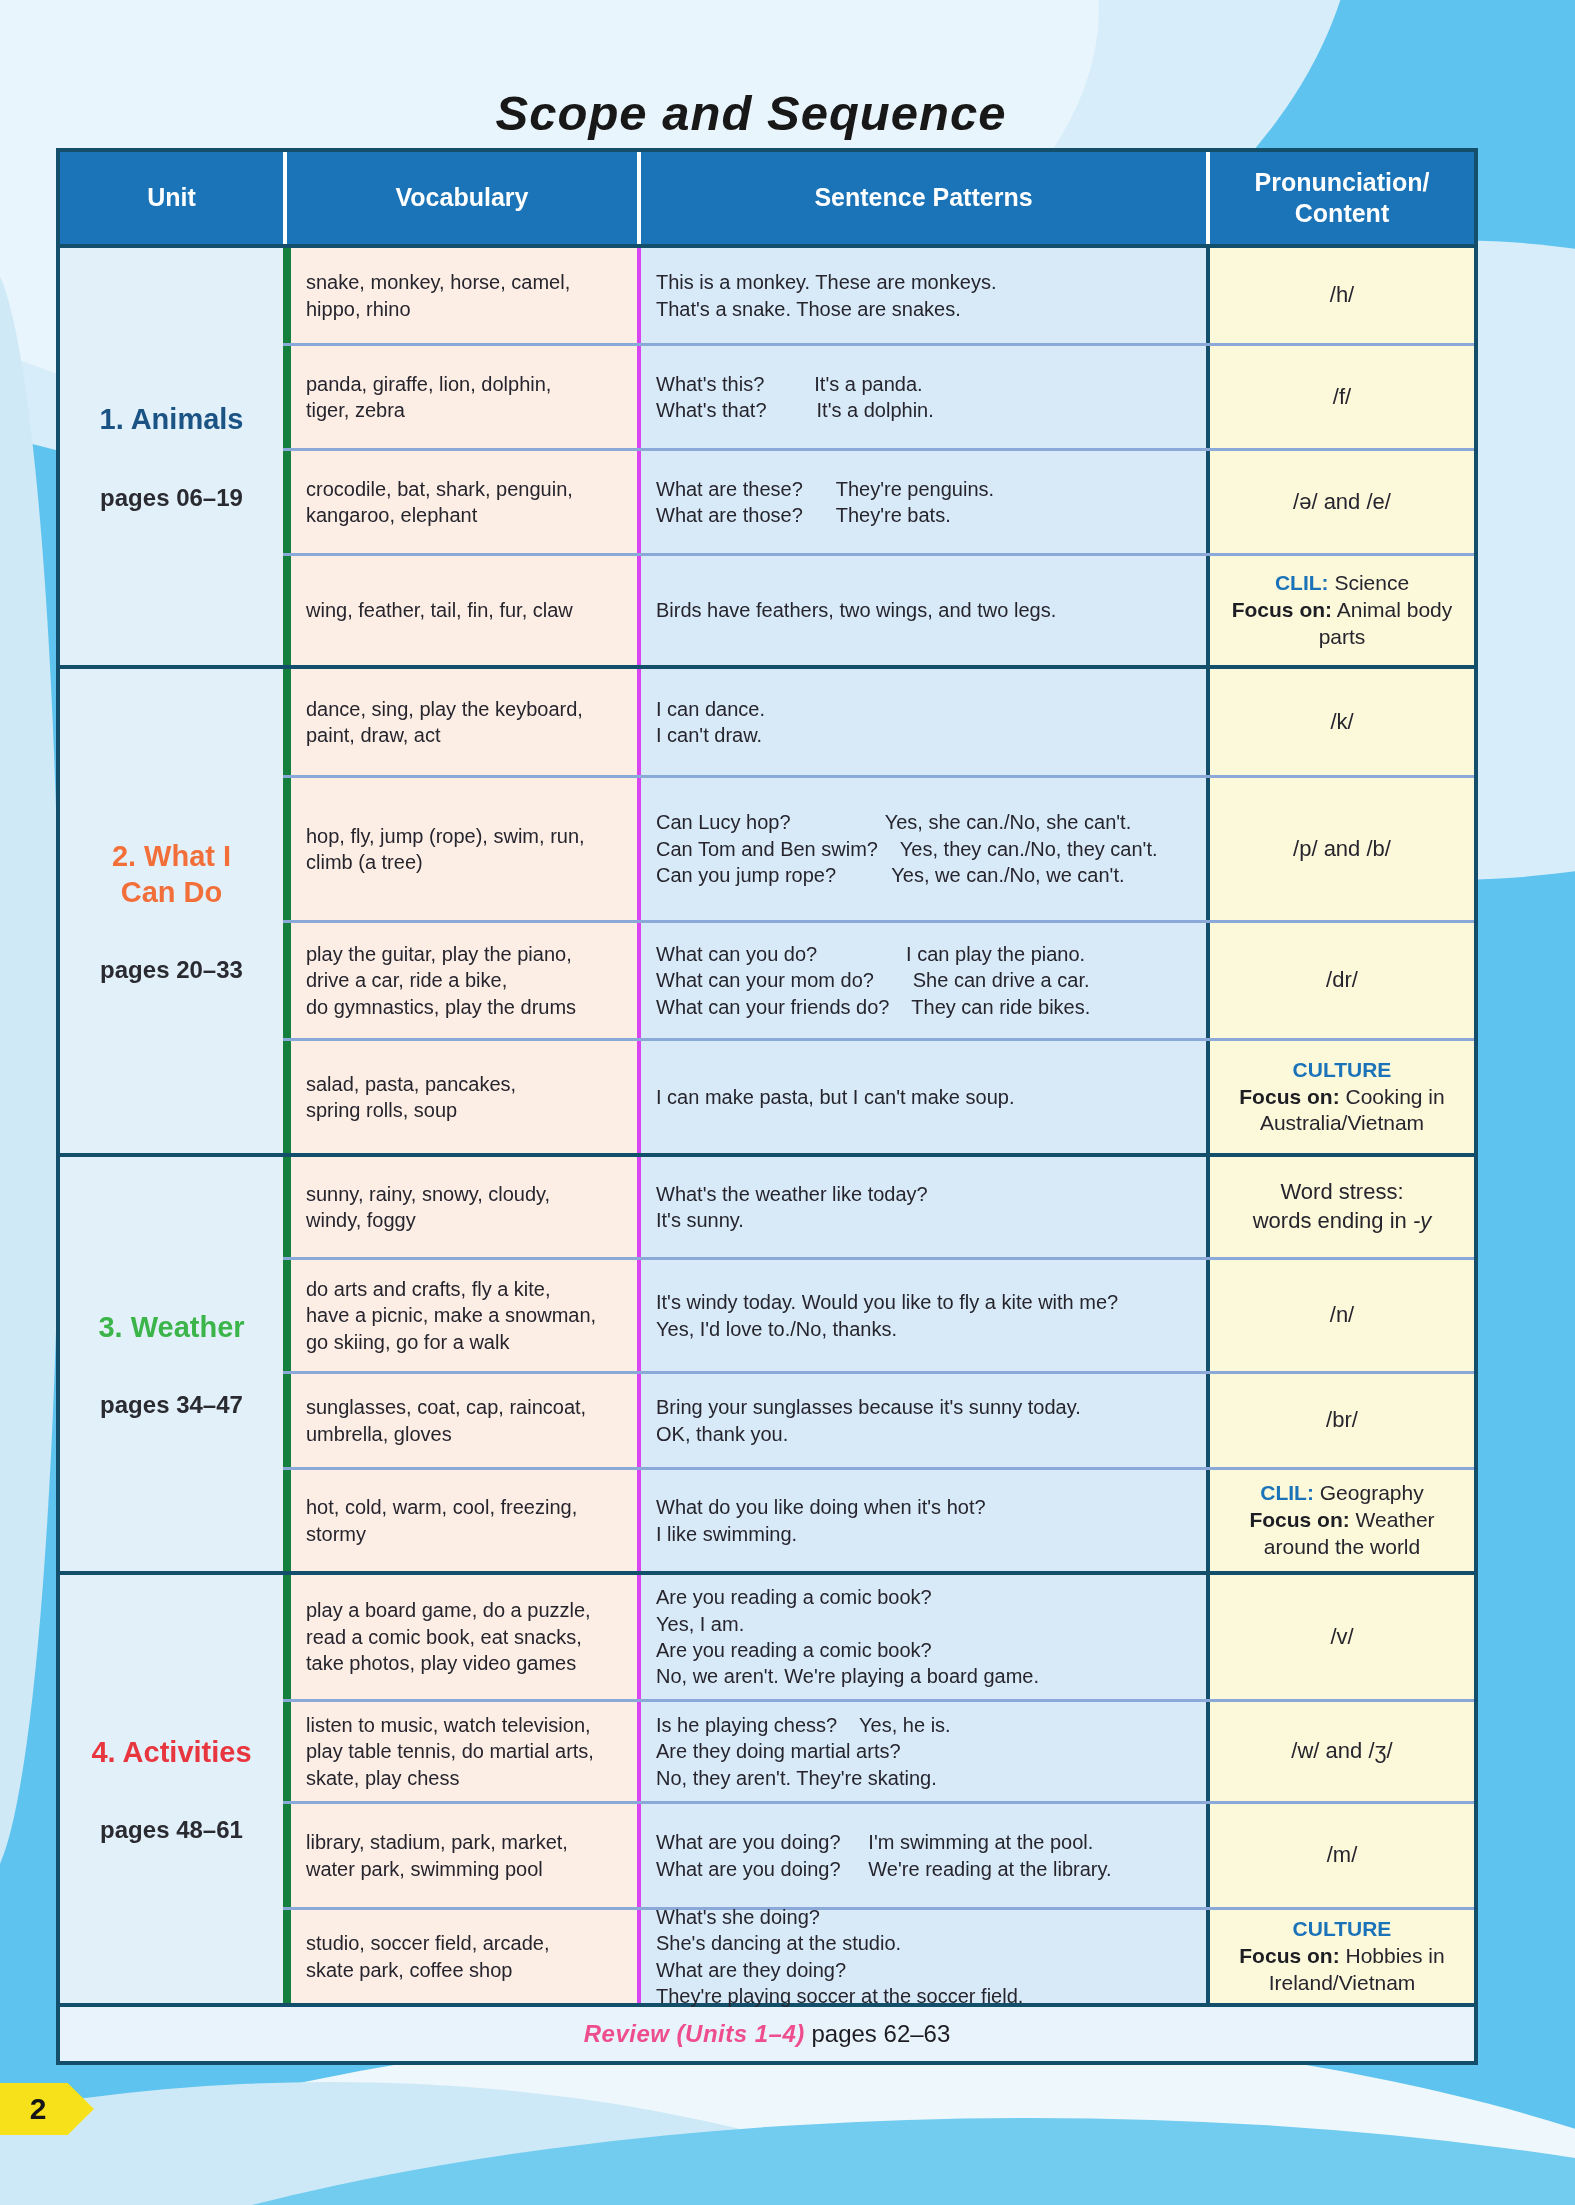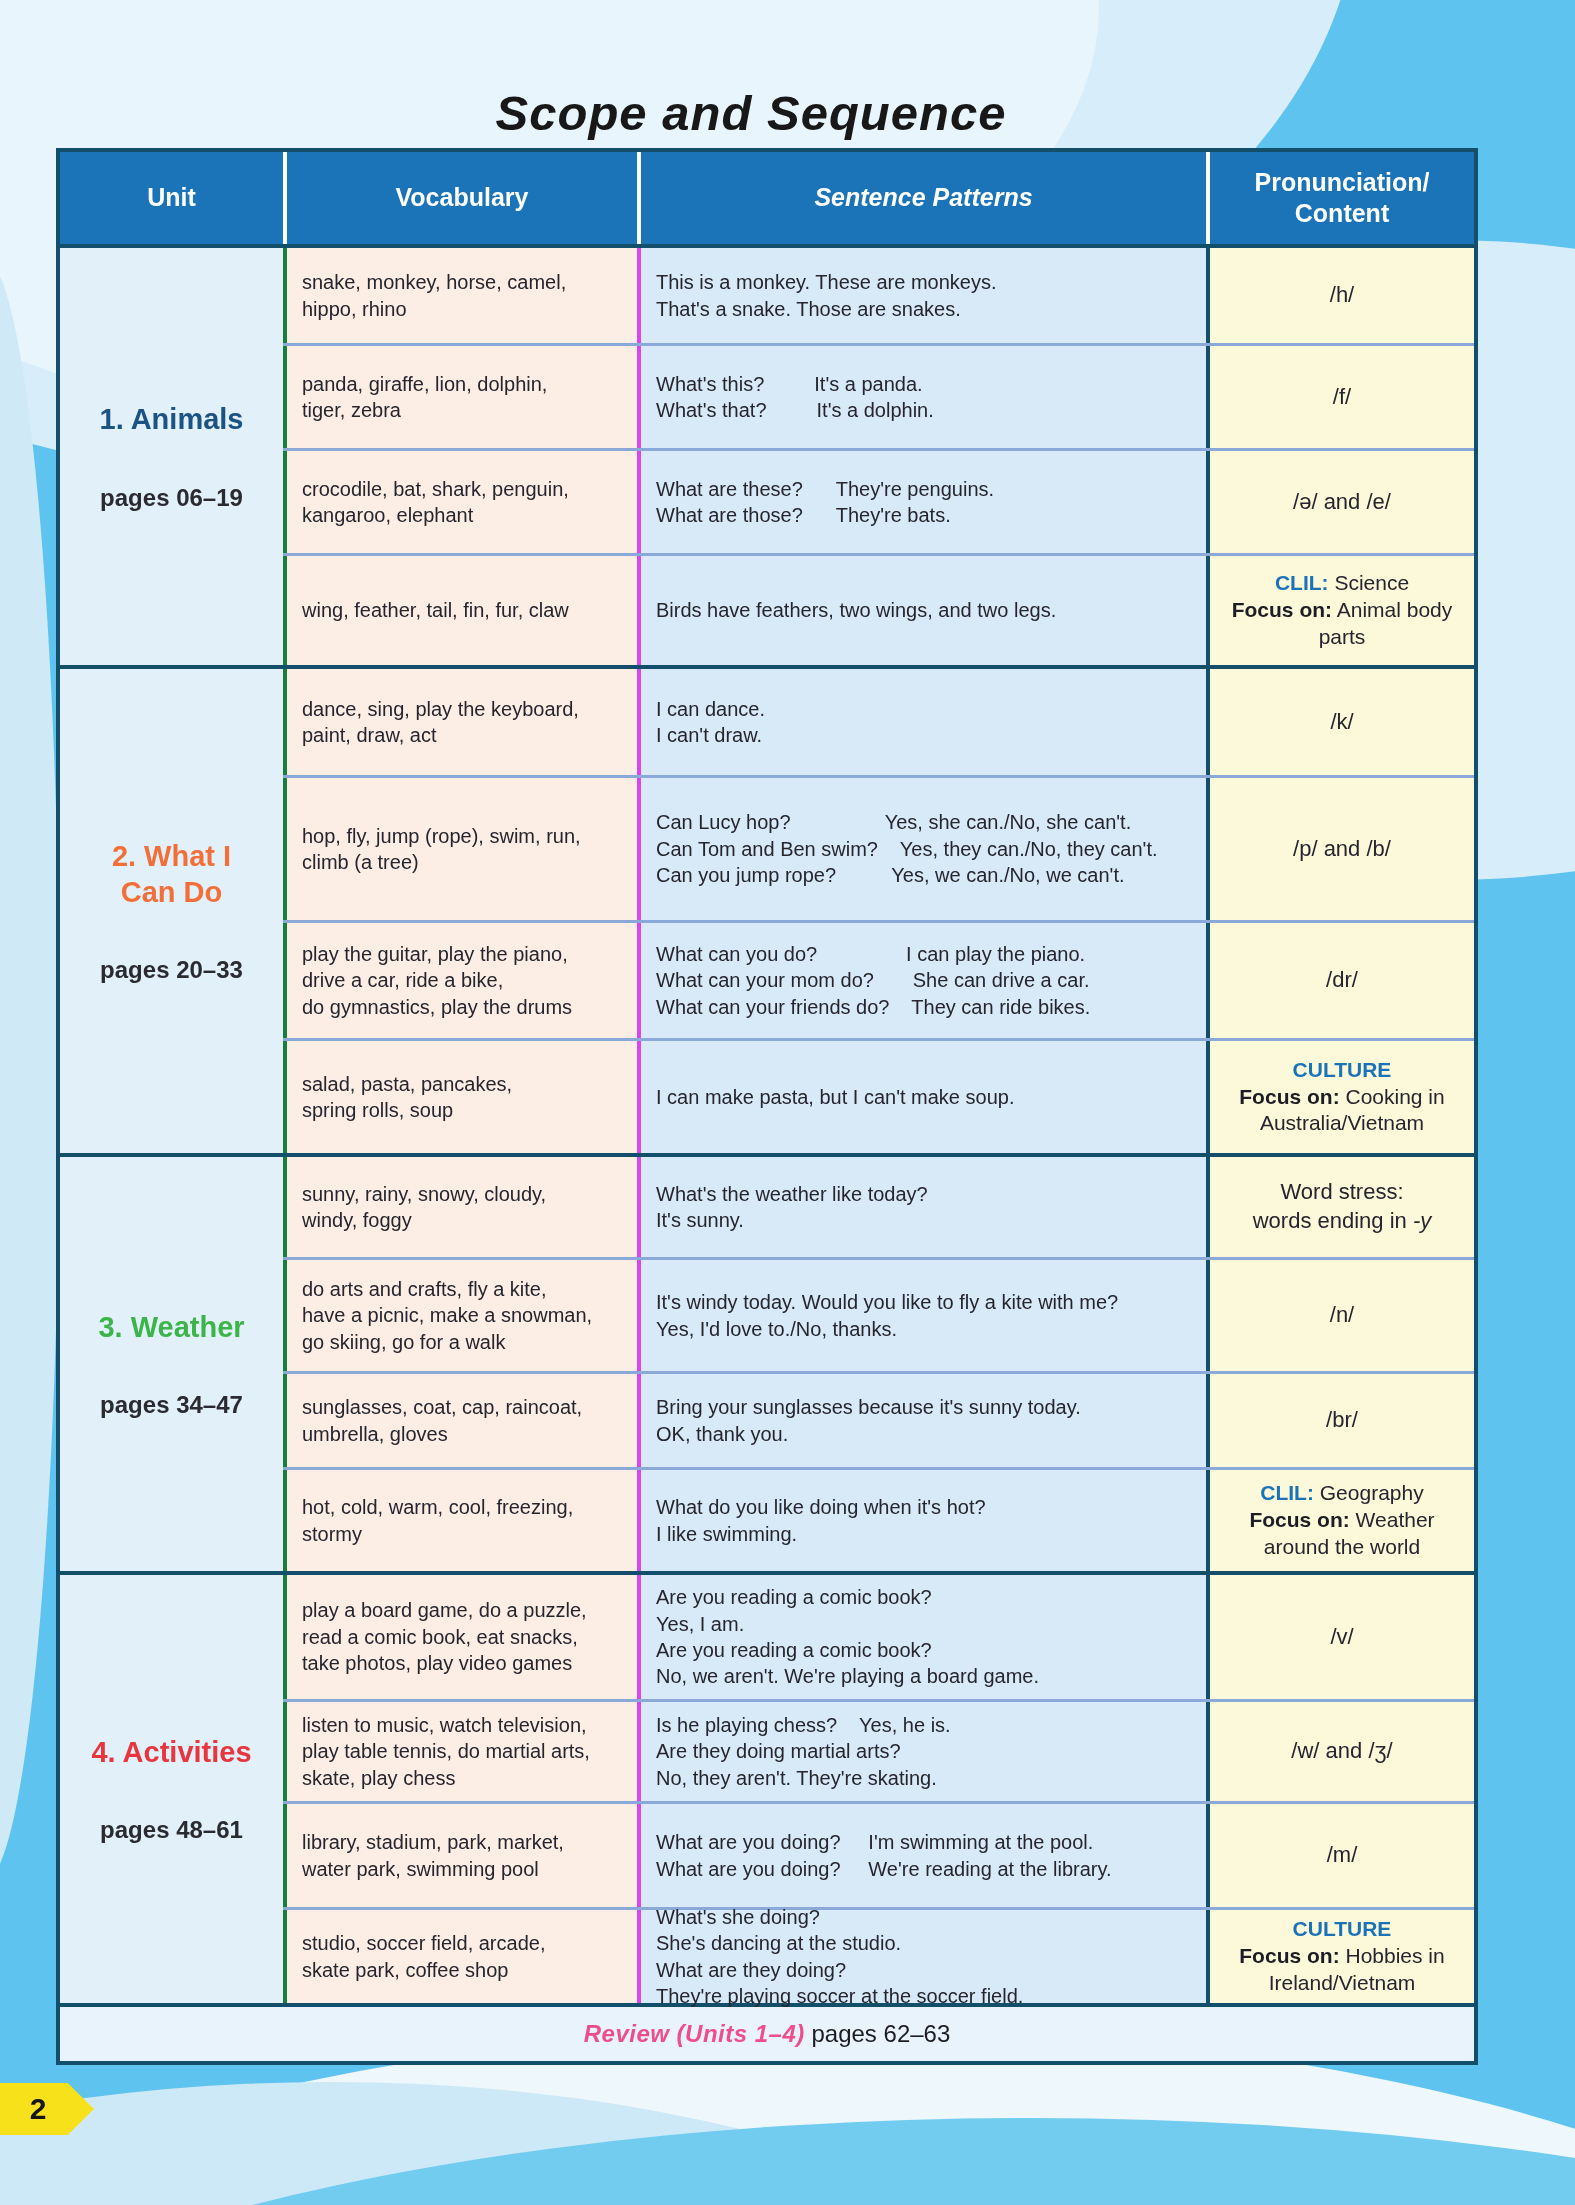--- a/index.html
+++ b/index.html
@@ -29,35 +29,35 @@
   }
   .thead{display:flex;height:92px;background:#1b74b8;}
   .h-cell{
     box-sizing:border-box;display:flex;align-items:center;justify-content:center;
     color:#ffffff;font-weight:bold;font-size:25px;text-align:center;
     white-space:pre-line;line-height:1.25;
   }
   .h-cell+.h-cell{border-left:4px solid #ffffff;}
   .h-unit{flex:0 0 223px;}
   .h-vocab{flex:0 0 354px;}
-  .h-sent{flex:0 0 569px;font-style:italic;}
+  .h-sent{flex:0 0 569px;}
   .h-pron{flex:1;}
 
   .unit-block{display:flex;border-top:4px solid #134f6b;}
   .unit-cell{
     flex:0 0 223px;background:#e2f0fa;display:flex;flex-direction:column;
     align-items:center;justify-content:center;gap:46px;text-align:center;padding:6px;box-sizing:border-box;
   }
   .unit-name{font-size:29px;font-weight:bold;line-height:1.25;white-space:pre-line;}
   .unit-pages{font-size:24px;font-weight:bold;color:#2a2a31;}
   .unit-rows{flex:1;display:flex;flex-direction:column;}
   .trow{display:flex;box-sizing:border-box;}
   .trow + .trow{border-top:3px solid #8ba9d8;}
   .cell{box-sizing:border-box;display:flex;align-items:center;}
-  .cell.vocab{flex:0 0 354px;background:#fceee5;border-left:4px solid #15803d;padding:6px 8px 6px 15px;}
+  .cell.vocab{flex:0 0 354px;background:#fceee5;border-left:8px solid #15803d;padding:6px 8px 6px 15px;}
   .cell.sent{flex:0 0 569px;background:#d8eaf7;border-left:4px solid #d946ef;padding:6px 8px 6px 15px;}
   .cell.pron{
     flex:1;background:#fcf8da;border-left:4px solid #134f6b;
     flex-direction:column;justify-content:center;text-align:center;padding:4px 10px;
   }
   .cell-text{font-size:20px;line-height:1.32;white-space:pre-wrap;}
   .pron-text{font-size:22px;line-height:1.3;white-space:pre-wrap;}
   .pron-line{font-size:21px;line-height:1.28;}
   .pron-label{font-weight:bold;}
   .pron-focus{font-weight:bold;color:#1d1d24;}

